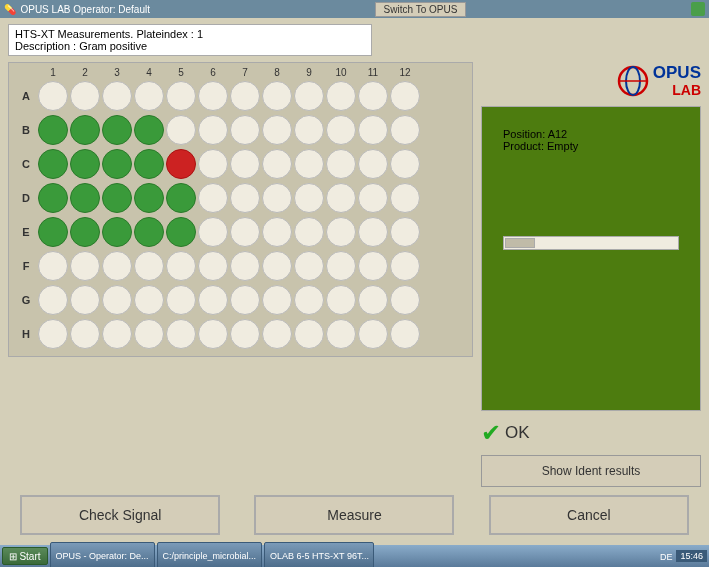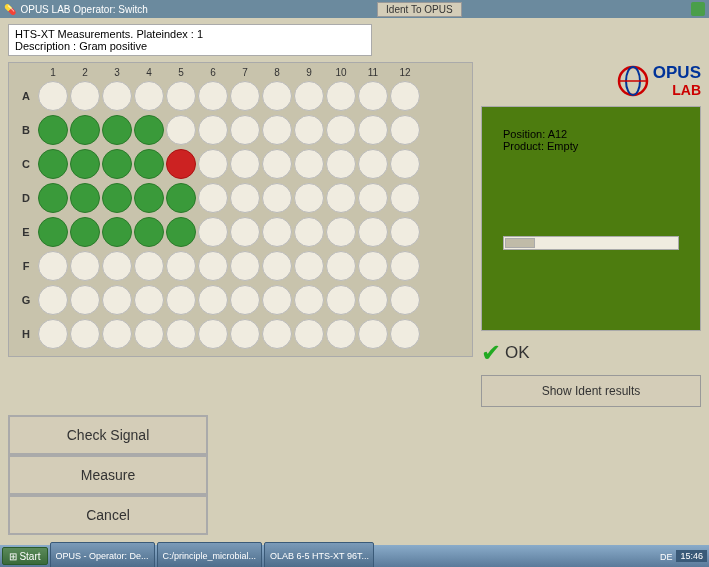--- a/index.html
+++ b/index.html
@@ -233,22 +233,21 @@
       font-size: 12px;
       cursor: pointer;
       color: #333;
       width: 100%;
       text-align: center;
     }
 
     
     #bottom-buttons {
       display: flex;
-      flex-direction: column;
-      gap: 0;
+      gap: 10px;
       padding: 8px 0 4px 0;
       justify-content: space-around;
     }
 
     .action-btn {
       background: #d4cdb8;
       border: 2px solid #aaa;
       padding: 10px 0;
       font-size: 14px;
       cursor: pointer;
@@ -317,23 +316,23 @@
       padding: 1px 4px;
       font-size: 9px;
     }
   </style>
 </head>
 <body>
 
 <div id="title-bar">
   <div id="title-bar-left">
     <span style="font-size:10px;">💊</span>
-    <span>OPUS LAB Operator: Switch</span>
-  </div>
-  <button id="switch-opus-btn">Ident To OPUS</button>
+    <span>OPUS LAB Operator: Default</span>
+  </div>
+  <button id="switch-opus-btn">Switch To OPUS</button>
   <div id="title-bar-icon"></div>
 </div>
 
 <div id="main">
 
   <div id="info-box">
     <div>HTS-XT Measurements. Plateindex : 1</div>
     <div>Description : Gram positive</div>
   </div>
 

